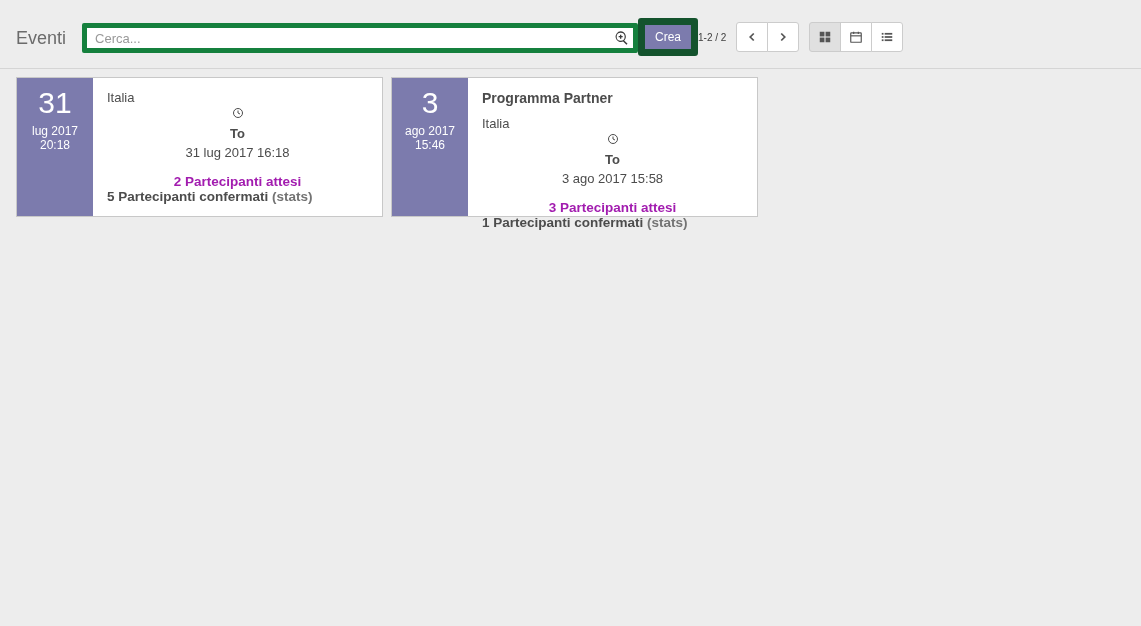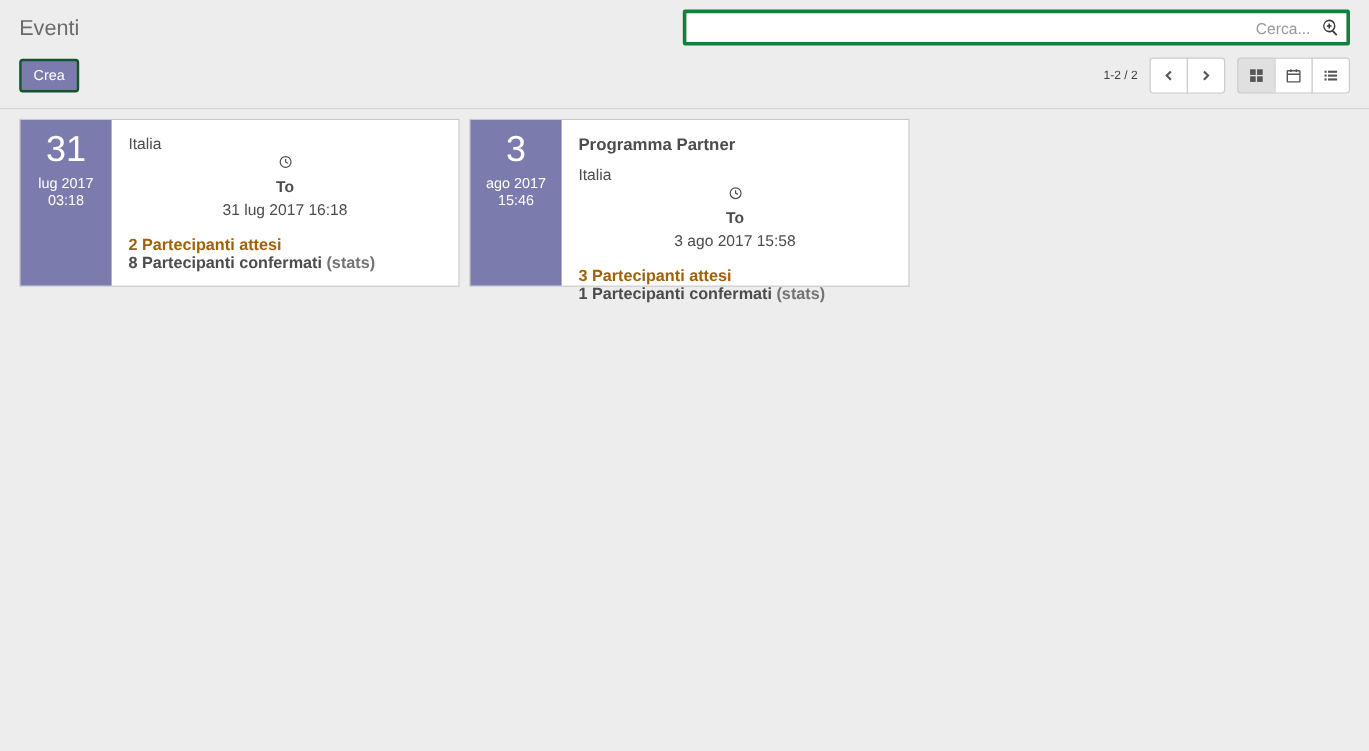--- a/index.html
+++ b/index.html
@@ -7,21 +7,21 @@
     font-family: "Helvetica Neue", Helvetica, Arial, sans-serif;
     font-size: 13px;
     color: #4c4c4c;
     background: #ededed;
     width: 1141px;
     height: 626px;
     overflow: hidden;
   }
   .header {
     display: flex;
-    flex-direction: column;
+    flex-direction: row;
     padding: 8px 16px 0 16px;
     border-bottom: 1px solid #d5d5d5;
     background: #ededed;
   }
   .header-row1 {
     display: flex;
     align-items: center;
     justify-content: space-between;
     gap: 16px;
   }
@@ -30,48 +30,47 @@
     color: #6b6b6b;
     font-weight: normal;
   }
   .search-wrap {
     position: relative;
     flex: 0 0 556px;
   }
   .search-input {
     width: 100%;
     height: 30px;
-    border: 3px solid #15803d;
+    border: 5px solid #15803d;
     border-radius: 2px;
     padding: 4px 30px 4px 8px;
     font-size: 13px;
     background: #fff;
     outline: none;
-    text-align: right;
   }
   .search-input::placeholder { color: #999; }
   .search-icon {
     position: absolute;
     right: 8px;
     top: 50%;
     transform: translateY(-50%);
     width: 16px;
     height: 16px;
     color: #3a3a3a;
     cursor: pointer;
   }
   .header-row2 {
     display: flex;
     align-items: center;
     justify-content: space-between;
     padding: 10px 0 12px 0;
   }
   .create-btn {
     background: #7c7bad;
-    border: 2px solid #14532d;
+    border: 7px solid #14532d;
     color: #fff;
     padding: 5px 10px;
     font-size: 12px;
     border-radius: 3px;
     cursor: pointer;
   }
   .right-controls {
     display: flex;
     align-items: center;
     gap: 10px;
@@ -154,23 +153,24 @@
     display: flex;
     align-items: center;
     gap: 4px;
     color: #4c4c4c;
     margin-bottom: 14px;
     flex-direction: column;
   }
   .event-to svg { width: 12px; height: 12px; }
   .event-to .to-label { font-weight: bold; }
   .participants-expected {
-    color: #a16207;
+    color: #a21caf;
     font-weight: bold;
     font-size: 13.5px;
+    text-align: center;
   }
   .participants-row {
     font-size: 13.5px;
     font-weight: bold;
   }
   .stats-link {
     color: #737373;
     font-weight: bold;
   }
 </style>
@@ -235,37 +235,37 @@
       </div>
     </div>
   </div>
 </div>
 
 <div class="content">
   <div class="event-card">
     <div class="event-date">
       <div class="day">31</div>
       <div class="month">lug 2017</div>
-      <div class="time">03:18</div>
+      <div class="time">20:18</div>
     </div>
     <div class="event-body">
       <div class="event-country">Italia</div>
       <div class="event-to">
         <span>
           <svg viewBox="0 0 24 24" fill="none" stroke="currentColor" stroke-width="2">
               <circle cx="12" cy="12" r="9"></circle>
               <polyline points="12 7 12 12 16 14"></polyline>
             </svg>
         </span>
         <span class="to-label">To</span>
         <span>31 lug 2017 16:18</span>
       </div>
       <div class="participants-expected">2 Partecipanti attesi</div>
       <div class="participants-row">
-        <span>8 Partecipanti confermati </span><span class="stats-link">(stats)</span>
+        <span>5 Partecipanti confermati </span><span class="stats-link">(stats)</span>
       </div>
     </div>
   </div>
 
   <div class="event-card">
     <div class="event-date">
       <div class="day">3</div>
       <div class="month">ago 2017</div>
       <div class="time">15:46</div>
     </div>

